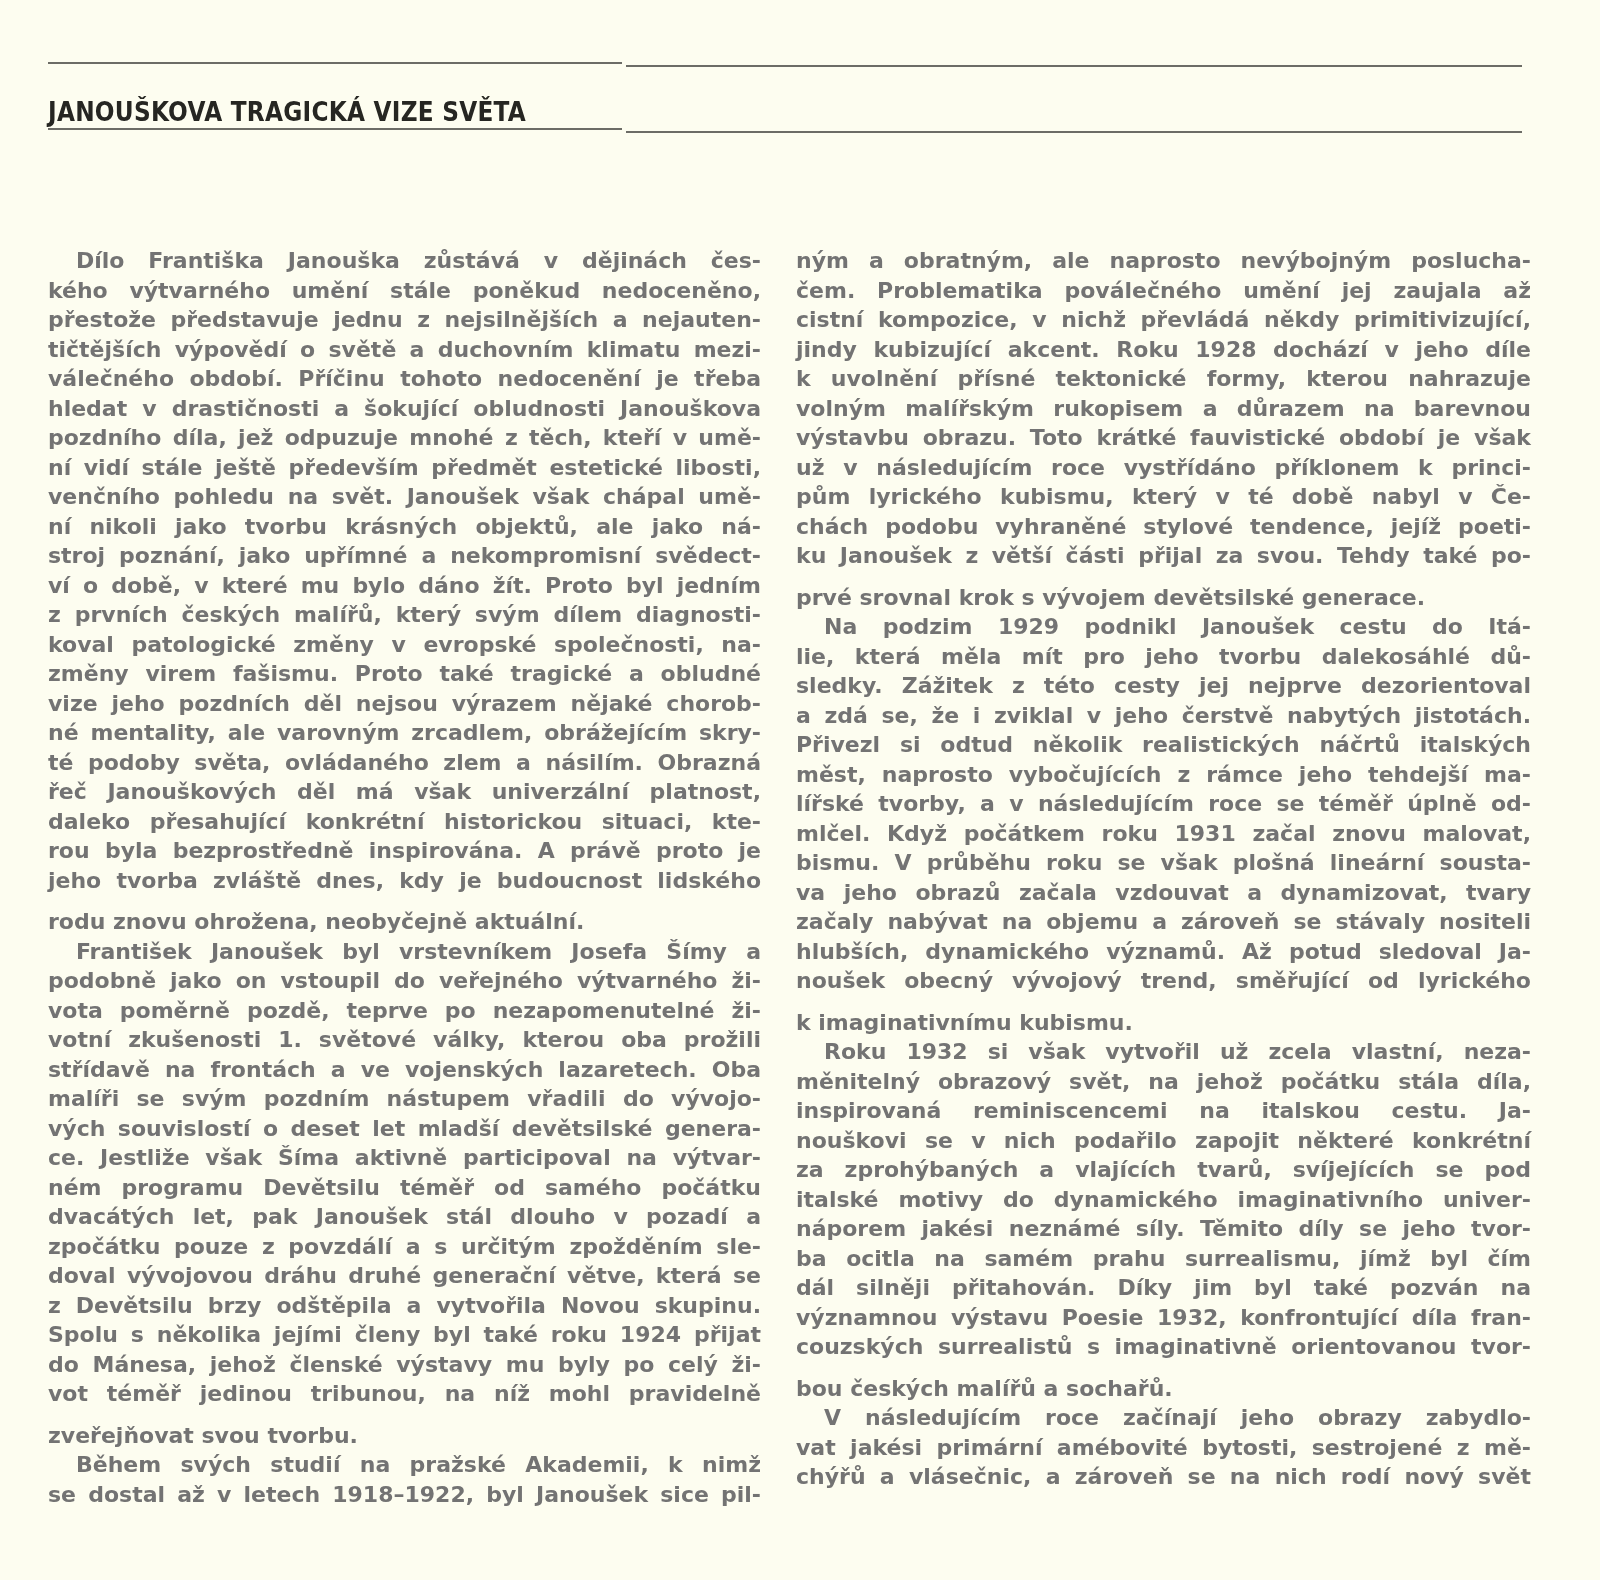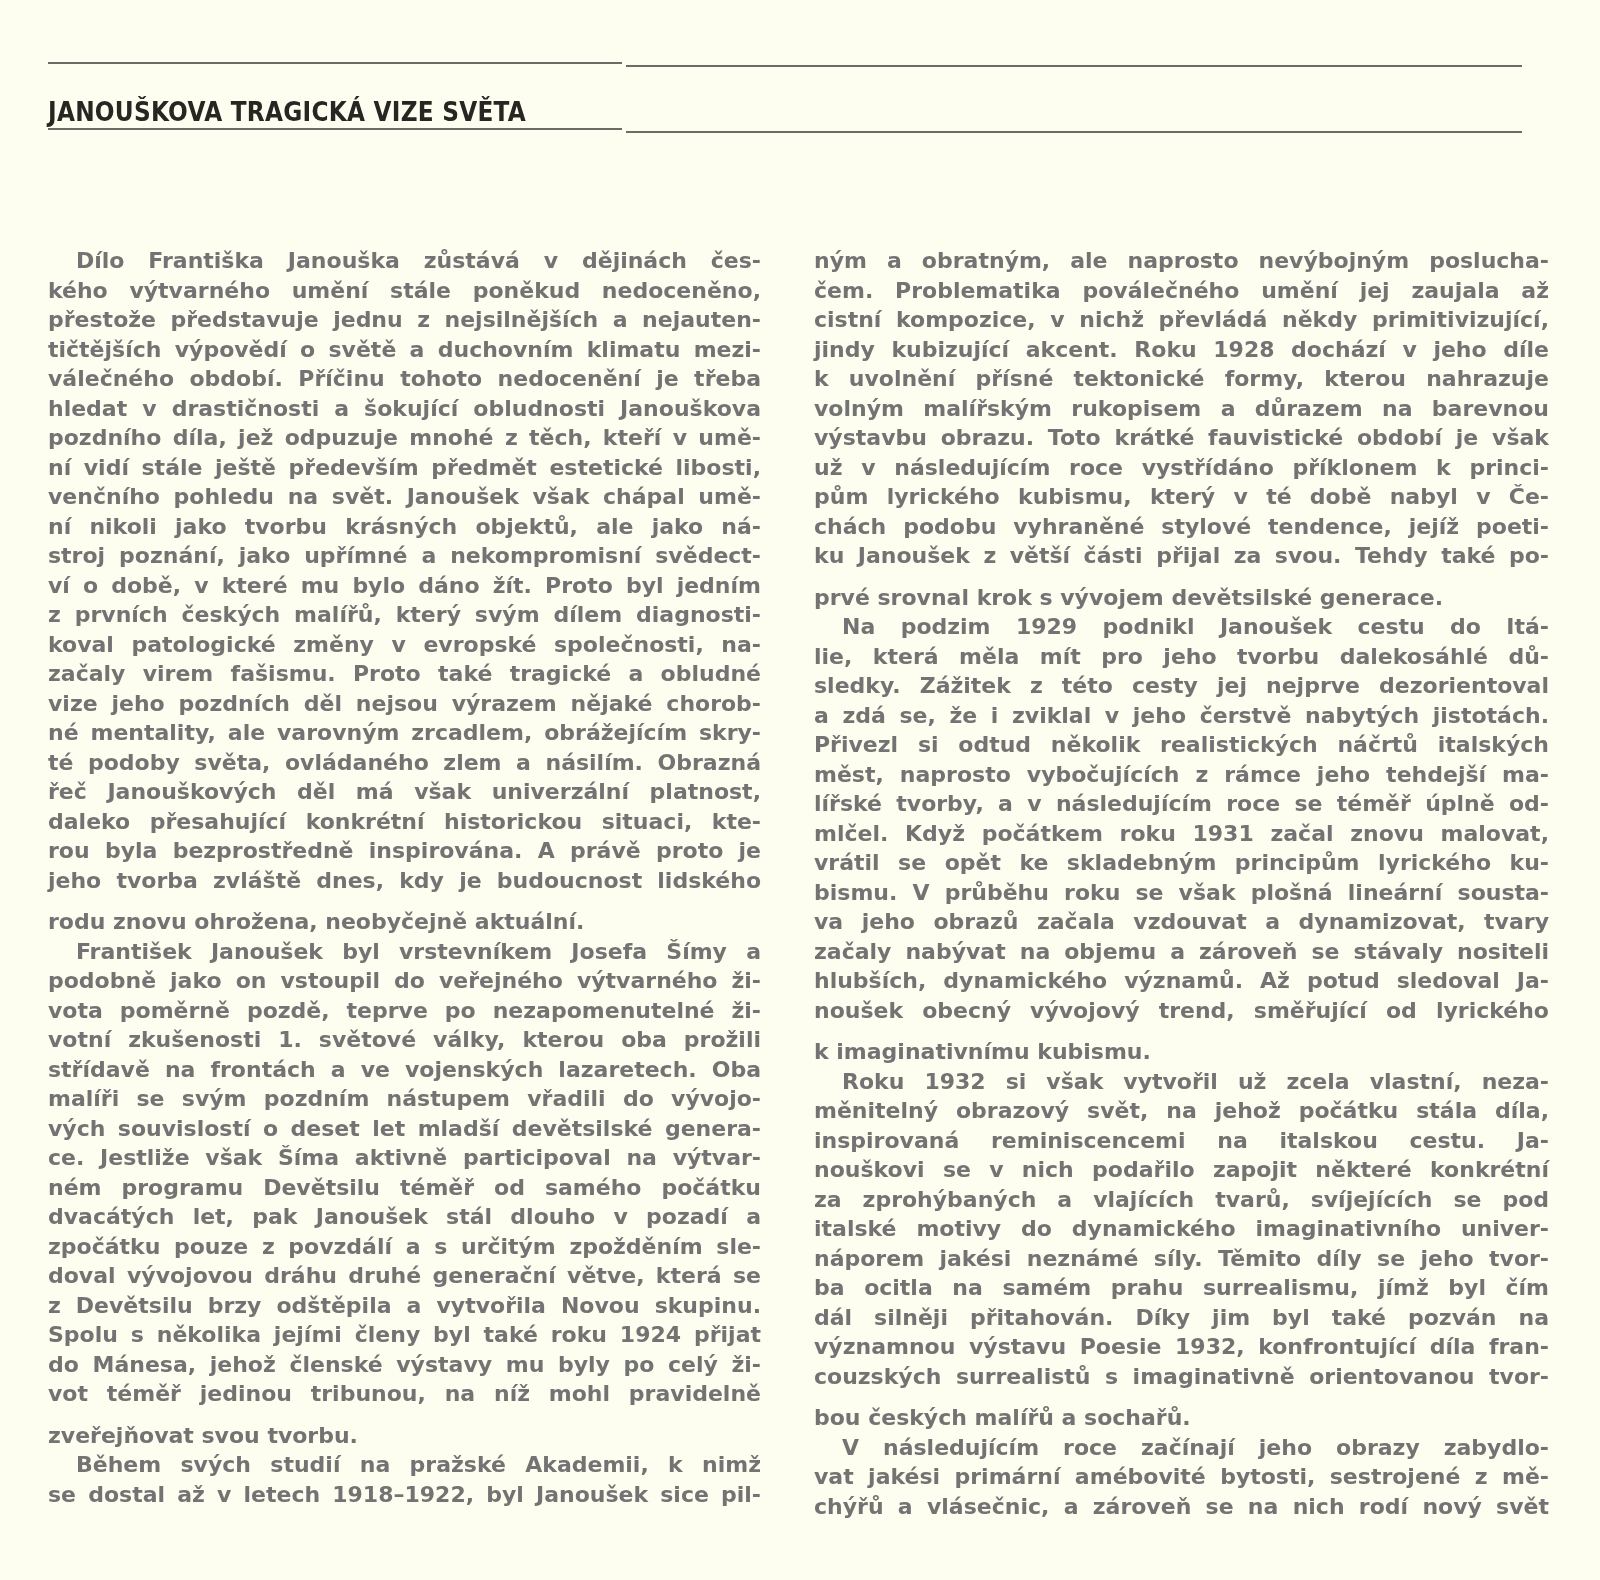--- a/index.html
+++ b/index.html
@@ -42,21 +42,21 @@
   .column {
     position: absolute;
     top: 246px;
     font-family: "DejaVu Sans", sans-serif;
     font-size: 22px;
     line-height: 29.5px;
     color: #737373;
     font-weight: bold;
   }
   .column.left  { left: 48px;  width: 713px; }
-  .column.right { left: 814px; width: 735px; }
+  .column.right { left: 796px; width: 735px; }
 
   .line {
     display: block;
     height: 29.5px;
     white-space: nowrap;
     text-align: justify;
     text-align-last: justify;
     overflow: visible;
   }
   .line.last {
@@ -86,21 +86,21 @@
     <span class="line">válečného období. Příčinu tohoto nedocenění je třeba</span>
     <span class="line">hledat v drastičnosti a šokující obludnosti Janouškova</span>
     <span class="line">pozdního díla, jež odpuzuje mnohé z těch, kteří v umě-</span>
     <span class="line">ní vidí stále ještě především předmět estetické libosti,</span>
     <span class="line">venčního pohledu na svět. Janoušek však chápal umě-</span>
     <span class="line">ní nikoli jako tvorbu krásných objektů, ale jako ná-</span>
     <span class="line">stroj poznání, jako upřímné a nekompromisní svědect-</span>
     <span class="line">ví o době, v které mu bylo dáno žít. Proto byl jedním</span>
     <span class="line">z prvních českých malířů, který svým dílem diagnosti-</span>
     <span class="line">koval patologické změny v evropské společnosti, na-</span>
-    <span class="line">začaly virem fašismu. Proto také tragické a obludné</span>
+    <span class="line">změny virem fašismu. Proto také tragické a obludné</span>
     <span class="line">vize jeho pozdních děl nejsou výrazem nějaké chorob-</span>
     <span class="line">né mentality, ale varovným zrcadlem, obrážejícím skry-</span>
     <span class="line">té podoby světa, ovládaného zlem a násilím. Obrazná</span>
     <span class="line">řeč Janouškových děl má však univerzální platnost,</span>
     <span class="line">daleko přesahující konkrétní historickou situaci, kte-</span>
     <span class="line">rou byla bezprostředně inspirována. A právě proto je</span>
     <span class="line">jeho tvorba zvláště dnes, kdy je budoucnost lidského</span>
     <span class="line last">rodu znovu ohrožena, neobyčejně aktuální.</span>
     <span class="line indent">František Janoušek byl vrstevníkem Josefa Šímy a</span>
     <span class="line">podobně jako on vstoupil do veřejného výtvarného ži-</span>
@@ -136,21 +136,20 @@
     <span class="line">ku Janoušek z větší části přijal za svou. Tehdy také po-</span>
     <span class="line last">prvé srovnal krok s vývojem devětsilské generace.</span>
     <span class="line indent">Na podzim 1929 podnikl Janoušek cestu do Itá-</span>
     <span class="line">lie, která měla mít pro jeho tvorbu dalekosáhlé dů-</span>
     <span class="line">sledky. Zážitek z této cesty jej nejprve dezorientoval</span>
     <span class="line">a zdá se, že i zviklal v jeho čerstvě nabytých jistotách.</span>
     <span class="line">Přivezl si odtud několik realistických náčrtů italských</span>
     <span class="line">měst, naprosto vybočujících z rámce jeho tehdejší ma-</span>
     <span class="line">lířské tvorby, a v následujícím roce se téměř úplně od-</span>
     <span class="line">mlčel. Když počátkem roku 1931 začal znovu malovat,</span>
-    <span class="line">vrátil se opět ke skladebným principům lyrického ku-</span>
     <span class="line">bismu. V průběhu roku se však plošná lineární sousta-</span>
     <span class="line">va jeho obrazů začala vzdouvat a dynamizovat, tvary</span>
     <span class="line">začaly nabývat na objemu a zároveň se stávaly nositeli</span>
     <span class="line">hlubších, dynamického významů. Až potud sledoval Ja-</span>
     <span class="line">noušek obecný vývojový trend, směřující od lyrického</span>
     <span class="line last">k imaginativnímu kubismu.</span>
     <span class="line indent">Roku 1932 si však vytvořil už zcela vlastní, neza-</span>
     <span class="line">měnitelný obrazový svět, na jehož počátku stála díla,</span>
     <span class="line">inspirovaná reminiscencemi na italskou cestu. Ja-</span>
     <span class="line">nouškovi se v nich podařilo zapojit některé konkrétní</span>

